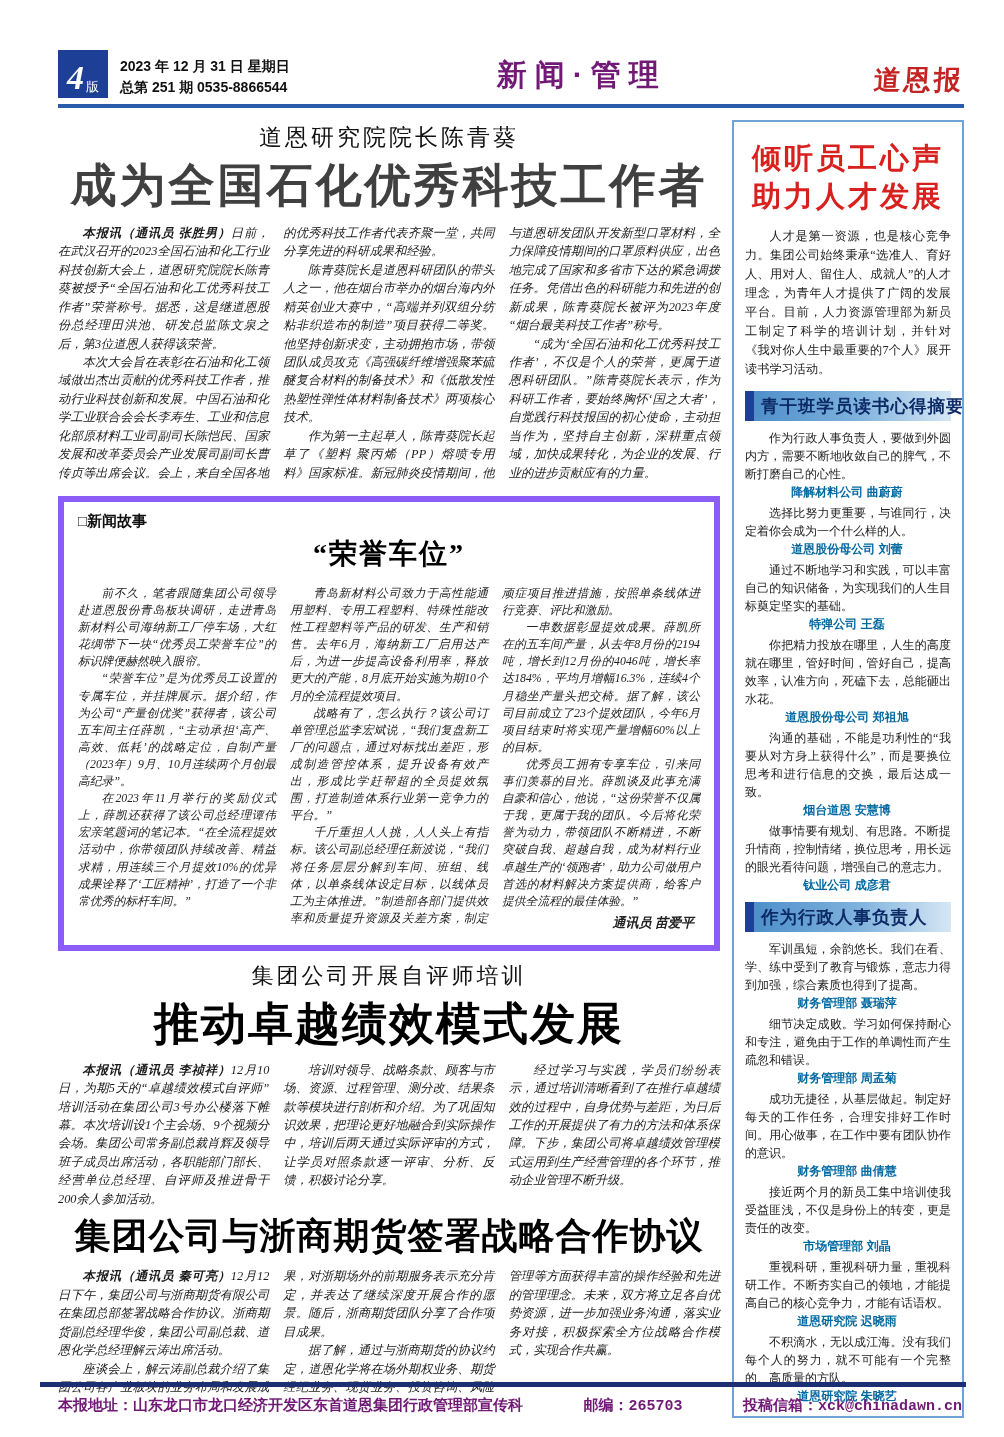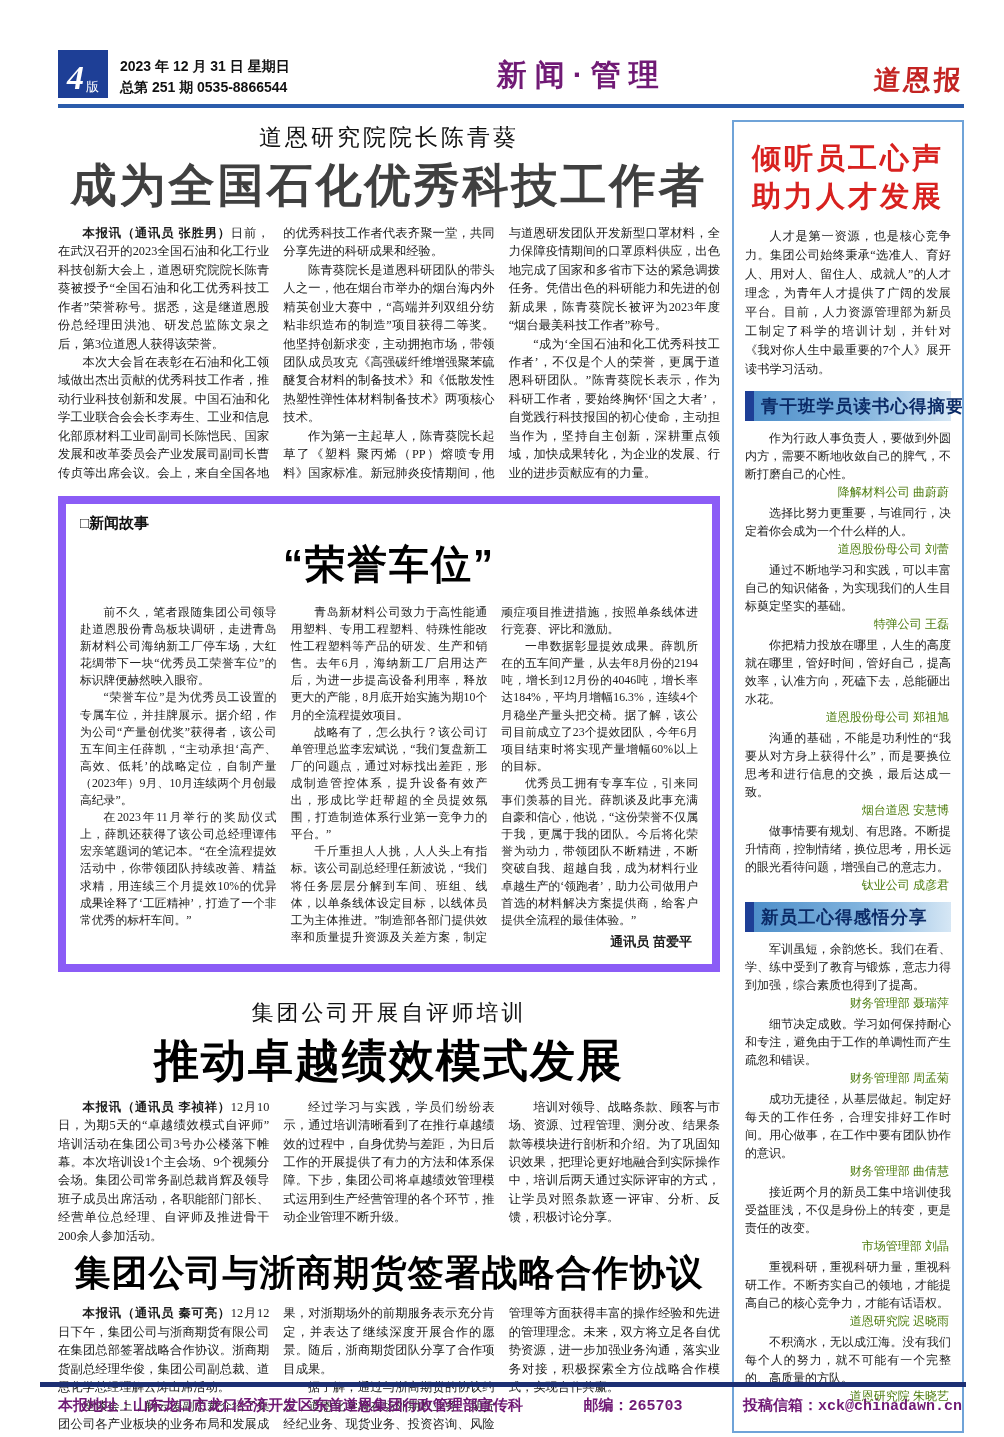--- a/index.html
+++ b/index.html
@@ -29,44 +29,44 @@
   .sidebar { width:232px; flex:0 0 auto; border:2px solid #6fa3d8; padding:12px 11px 8px; overflow:hidden; }
 
   
   .kicker { text-align:center; font-size:23px; letter-spacing:3px; color:#111; margin:2px 0 6px; }
   .headline-red { text-align:center; font-family:"Liberation Sans",sans-serif; font-weight:bold; font-size:46px; letter-spacing:3px; color:#404040; line-height:1.15; margin-bottom:12px; }
   .headline-black { text-align:center; font-family:"Liberation Sans",sans-serif; font-weight:bold; color:#000; line-height:1.2; }
   .h-a2 { font-size:45px; letter-spacing:2px; margin-bottom:10px; }
   .h-a3 { font-size:36px; letter-spacing:1px; margin:6px 0 10px; }
   .cols3 { column-count:3; column-gap:14px; text-align:justify; }
   .body-text { font-size:12.3px; line-height:1.5; }
-  .body-text p, .box-body p { text-indent:2em; margin:0; }
+  .body-text p, .box-body p { text-indent:2em; margin:0;font-style:italic; }
   .lead { font-weight:bold; font-family:"Liberation Sans",sans-serif; }
 
   
-  .story-box { border:8px solid #8b5cf6; margin:14px 0 26px; padding:10px 14px 12px; }
+  .story-box { border:6px solid #8b5cf6; margin:14px 0 10px; padding:10px 14px 12px; }
   .box-label { font-family:"Liberation Sans",sans-serif; font-weight:bold; font-size:15px; color:#111; }
-  .box-title { text-align:center; font-family:Liberation Sans, sans-serif; font-weight:bold; font-size:40px; color:#000; margin:4px 0 12px; letter-spacing:2px; }
+  .box-title { text-align:center; font-family:Liberation Serif, serif; font-weight:bold; font-size:28px; color:#000; margin:4px 0 12px; letter-spacing:2px; }
   .box-body { font-size:11.8px; line-height:1.45; color:#222; }
   .box-byline { text-indent:0 !important; text-align:right; font-family:"Liberation Sans",sans-serif; font-weight:bold; font-size:13px; padding-right:6px; margin-top:4px !important; }
 
   
   .side-title { text-align:center; font-family:"Liberation Sans",sans-serif; font-weight:bold; font-size:29px; line-height:1.3; color:#d8211f; letter-spacing:3px; margin:6px 0 12px; }
   .side-intro { font-size:12.2px; line-height:1.55; text-align:justify; color:#222; margin-bottom:12px; }
   .side-intro p { text-indent:2em; }
   .side-header {
     position:relative; margin:8px 0 8px; padding:3px 4px 3px 16px;
     background:linear-gradient(90deg,#4a8cc8 0%,#7fb2dd 55%,#d6e7f5 100%);
     font-family:"Liberation Sans",sans-serif; font-weight:bold; font-size:17.5px;
     color:#0b2a66; letter-spacing:1px; white-space:nowrap;
   }
   .side-header::before { content:""; position:absolute; left:0; top:0; bottom:0; width:9px; background:#1e3f96; }
   .quote-list { font-size:12px; line-height:1.5; text-align:justify; color:#222; }
   .quote-list .quote { text-indent:2em; margin:0; }
-  .quote-list .author { text-align:right; font-family:"Liberation Sans",sans-serif; font-weight:normal; color:#4d7c0f; margin:0 2px 3px 0; }
+  .quote-list .author { text-align:center; font-family:"Liberation Sans",sans-serif; font-weight:bold; color:#0369a1; margin:0 2px 3px 0; }
 
   
   .footer-wrap { position:absolute; left:40px; right:38px; bottom:22px; }
   .footer-rule { border-top:5px solid #1c2f73; margin-bottom:9px; }
   .footer-line { display:flex; justify-content:space-between; align-items:baseline; padding:0 4px 0 18px; font-family:Liberation Mono, monospace; font-weight:bold; font-size:15px; color:#701a75; }
 </style>
 </head>
 <body>
 
 <div class="page">
@@ -115,22 +115,22 @@
           <p>优秀员工拥有专享车位，引来同事们羡慕的目光。薛凯谈及此事充满自豪和信心，他说，“这份荣誉不仅属于我，更属于我的团队。今后将化荣誉为动力，带领团队不断精进，不断突破自我、超越自我，成为材料行业卓越生产的‘领跑者’，助力公司做用户首选的材料解决方案提供商，给客户提供全流程的最佳体验。”</p>
           <p class="box-byline">通讯员 苗爱平</p>
         </div>
       </div>
 
       <div>
         <div class="kicker" style="font-size:22px;">集团公司开展自评师培训</div>
         <div class="headline-black h-a2">推动卓越绩效模式发展</div>
         <div class="cols3 body-text">
           <p><span class="lead">本报讯（通讯员  李祯祥）</span><span>12月10日，为期5天的“卓越绩效模式自评师”培训活动在集团公司3号办公楼落下帷幕。本次培训设1个主会场、9个视频分会场。集团公司常务副总裁肖辉及领导班子成员出席活动，各职能部门部长、经营单位总经理、自评师及推进骨干200余人参加活动。</span></p>
+          <p>培训对领导、战略条款、顾客与市场、资源、过程管理、测分改、结果条款等模块进行剖析和介绍。为了巩固知识效果，把理论更好地融合到实际操作中，培训后两天通过实际评审的方式，让学员对照条款逐一评审、分析、反馈，积极讨论分享。</p>
           <p>经过学习与实践，学员们纷纷表示，通过培训清晰看到了在推行卓越绩效的过程中，自身优势与差距，为日后工作的开展提供了有力的方法和体系保障。下步，集团公司将卓越绩效管理模式运用到生产经营管理的各个环节，推动企业管理不断升级。</p>
-          <p>培训对领导、战略条款、顾客与市场、资源、过程管理、测分改、结果条款等模块进行剖析和介绍。为了巩固知识效果，把理论更好地融合到实际操作中，培训后两天通过实际评审的方式，让学员对照条款逐一评审、分析、反馈，积极讨论分享。</p>
         </div>
       </div>
 
       <div>
         <div class="headline-black h-a3">集团公司与浙商期货签署战略合作协议</div>
         <div class="cols3 body-text">
           <p><span class="lead">本报讯（通讯员  秦可亮）</span><span>12月12日下午，集团公司与浙商期货有限公司在集团总部签署战略合作协议。浙商期货副总经理华俊，集团公司副总裁、道恩化学总经理解云涛出席活动。</span></p>
           <p>座谈会上，解云涛副总裁介绍了集团公司各产业板块的业务布局和发展成果，对浙期场外的前期服务表示充分肯定，并表达了继续深度开展合作的愿景。随后，浙商期货团队分享了合作项目成果。</p>
           <p>据了解，通过与浙商期货的协议约定，道恩化学将在场外期权业务、期货经纪业务、现货业务、投资咨询、风险管理等方面获得丰富的操作经验和先进的管理理念。未来，双方将立足各自优势资源，进一步加强业务沟通，落实业务对接，积极探索全方位战略合作模式，实现合作共赢。</p>
         </div>
@@ -156,21 +156,21 @@
         <p class="quote">通过不断地学习和实践，可以丰富自己的知识储备，为实现我们的人生目标奠定坚实的基础。</p>
         <p class="author">特弹公司 王磊</p>
         <p class="quote">你把精力投放在哪里，人生的高度就在哪里，管好时间，管好自己，提高效率，认准方向，死磕下去，总能砸出水花。</p>
         <p class="author">道恩股份母公司 郑祖旭</p>
         <p class="quote">沟通的基础，不能是功利性的“我要从对方身上获得什么”，而是要换位思考和进行信息的交换，最后达成一致。</p>
         <p class="author">烟台道恩 安慧博</p>
         <p class="quote">做事情要有规划、有思路。不断提升情商，控制情绪，换位思考，用长远的眼光看待问题，增强自己的意志力。</p>
         <p class="author">钛业公司 成彦君</p>
       </div>
 
-      <div class="side-header">新员工心得感悟分享</div>
+      <div class="side-header">作为行政人事负责人</div>
       <div class="quote-list">
         <p class="quote">军训虽短，余韵悠长。我们在看、学、练中受到了教育与锻炼，意志力得到加强，综合素质也得到了提高。</p>
         <p class="author">财务管理部 聂瑞萍</p>
         <p class="quote">细节决定成败。学习如何保持耐心和专注，避免由于工作的单调性而产生疏忽和错误。</p>
         <p class="author">财务管理部 周孟菊</p>
         <p class="quote">成功无捷径，从基层做起。制定好每天的工作任务，合理安排好工作时间。用心做事，在工作中要有团队协作的意识。</p>
         <p class="author">财务管理部 曲倩慧</p>
         <p class="quote">接近两个月的新员工集中培训使我受益匪浅，不仅是身份上的转变，更是责任的改变。</p>
         <p class="author">市场管理部 刘晶</p>
         <p class="quote">重视科研，重视科研力量，重视科研工作。不断夯实自己的领地，才能提高自己的核心竞争力，才能有话语权。</p>

